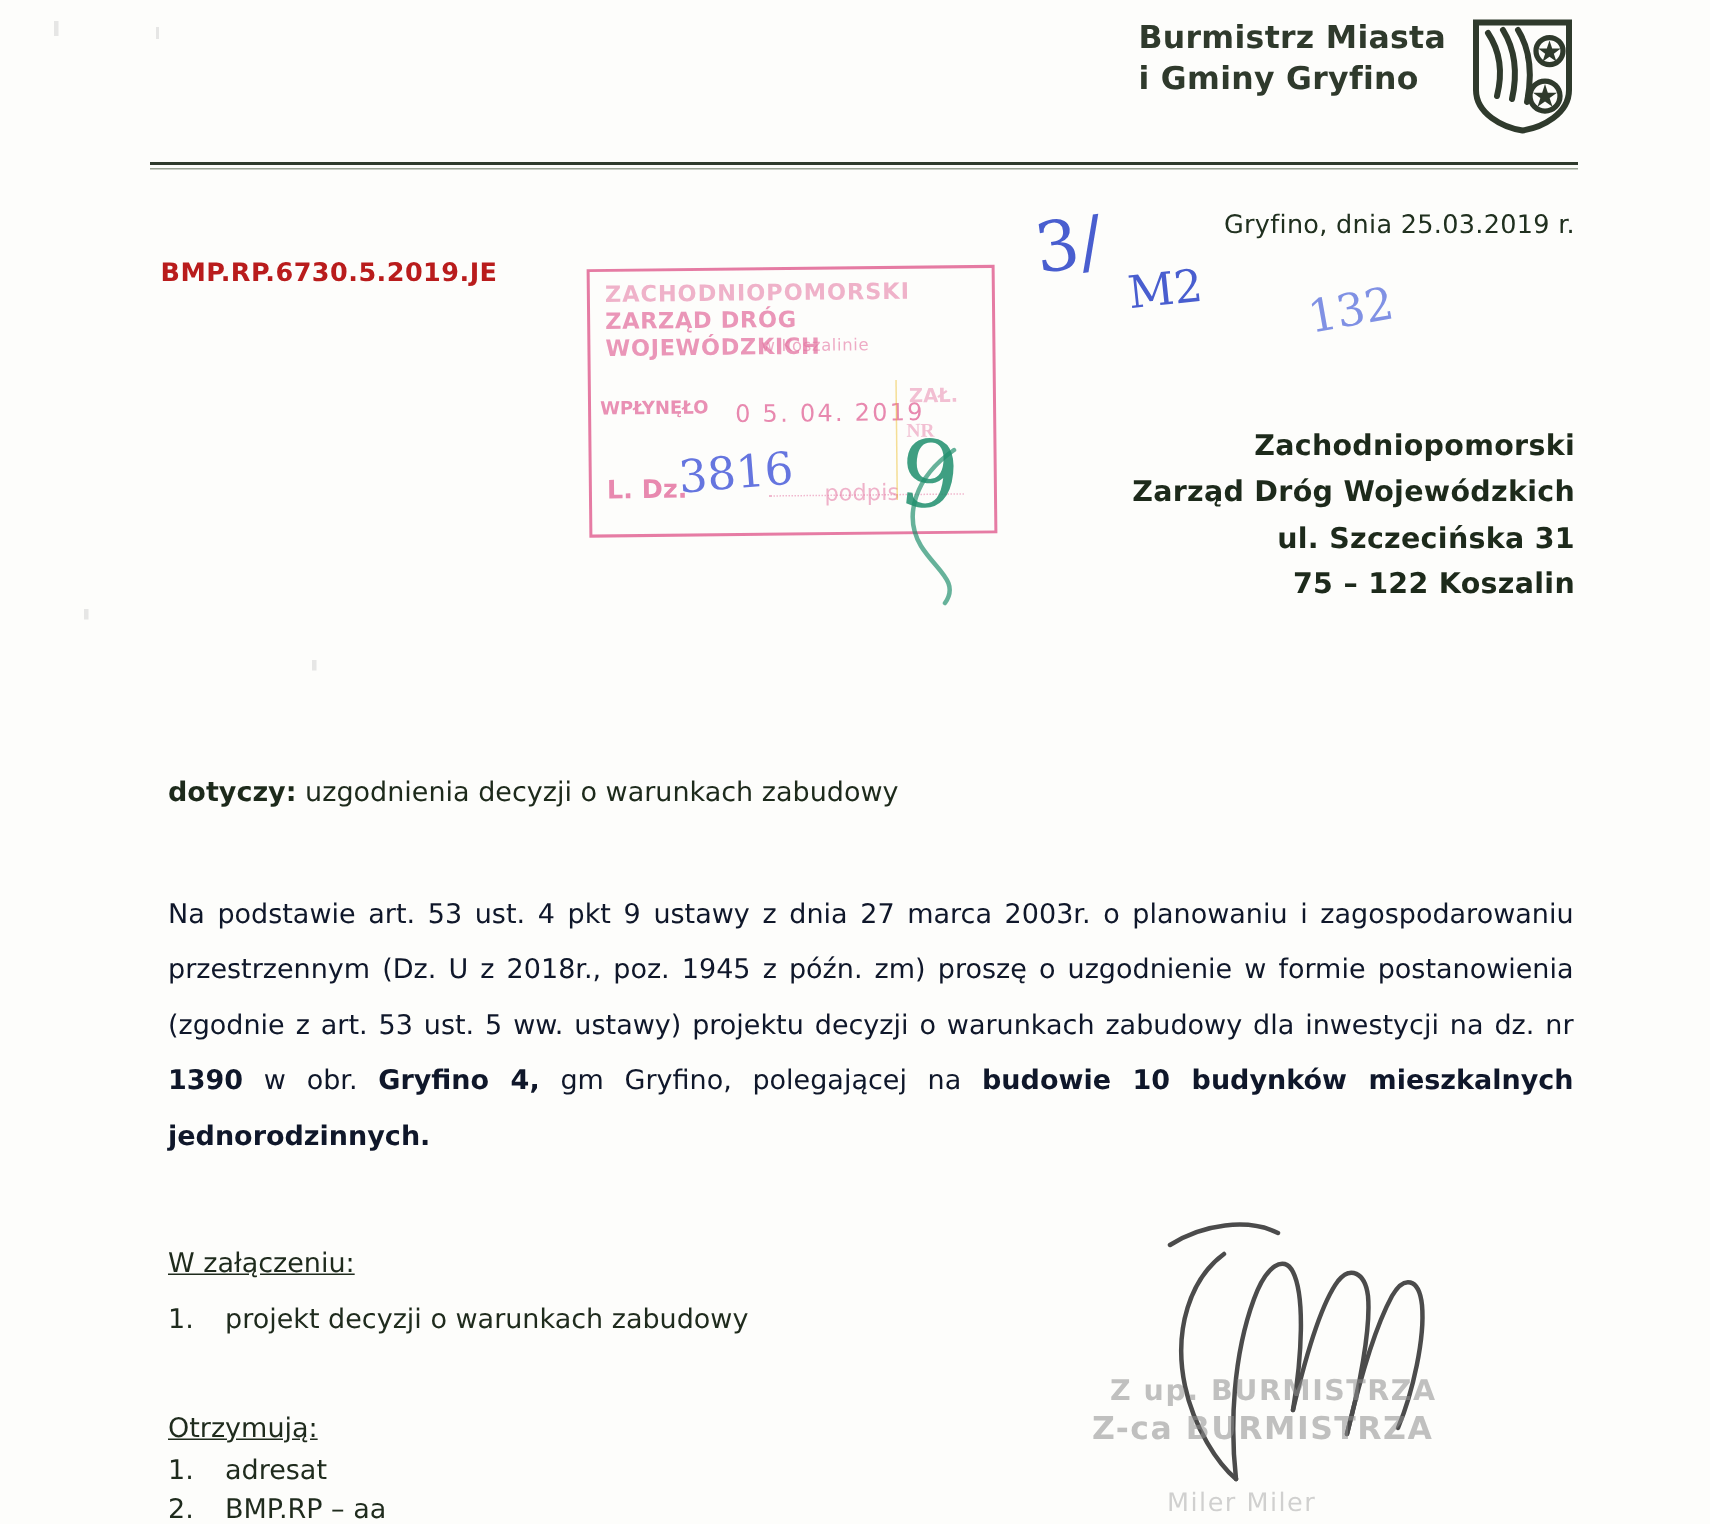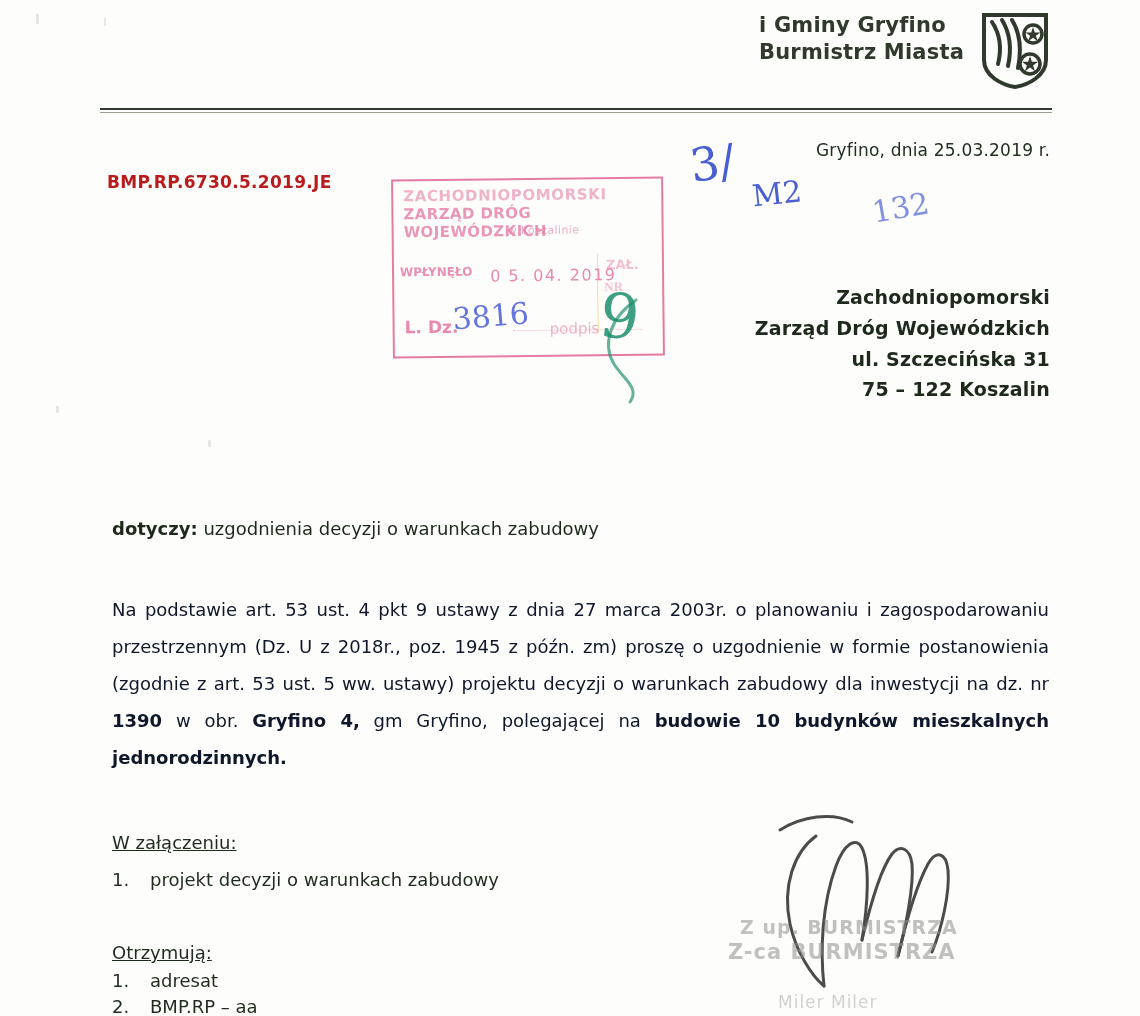--- a/index.html
+++ b/index.html
@@ -318,22 +318,22 @@
 
 <div class="page">
 
   <div class="speck" style="left:36px;top:14px;width:3px;height:10px;"></div>
   <div class="speck" style="left:104px;top:18px;width:2px;height:8px;"></div>
   <div class="speck" style="left:56px;top:406px;width:3px;height:7px;"></div>
   <div class="speck" style="left:208px;top:440px;width:3px;height:7px;"></div>
 
   <div class="letterhead">
     <div class="letterhead-text">
+      <div>Burmistrz Miasta</div>
       <div>i Gminy Gryfino</div>
-      <div>Burmistrz Miasta</div>
     </div>
     <div class="crest">
       <svg width="74" height="78" viewBox="0 0 74 78" aria-hidden="true">
         <path d="M6 3 H68 V48 C68 64 50 73 37 75 C24 73 6 64 6 48 Z" fill="none" stroke="#2f3a2c" stroke-width="4"></path>
         <path d="M14 10 C22 22 24 36 20 52" fill="none" stroke="#2f3a2c" stroke-width="4" stroke-linecap="round"></path>
         <path d="M24 8 C32 21 34 36 30 54" fill="none" stroke="#2f3a2c" stroke-width="4" stroke-linecap="round"></path>
         <path d="M34 8 C42 21 44 36 40 56" fill="none" stroke="#2f3a2c" stroke-width="4" stroke-linecap="round"></path>
         <circle cx="55" cy="22" r="9" fill="none" stroke="#2f3a2c" stroke-width="3.5"></circle>
         <path d="M55 15 L56.8 20.4 L62.5 20.4 L57.9 23.8 L59.7 29.2 L55 25.8 L50.3 29.2 L52.1 23.8 L47.5 20.4 L53.2 20.4 Z" fill="#2f3a2c"></path>
         <circle cx="52" cy="52" r="10" fill="none" stroke="#2f3a2c" stroke-width="3.5"></circle>

